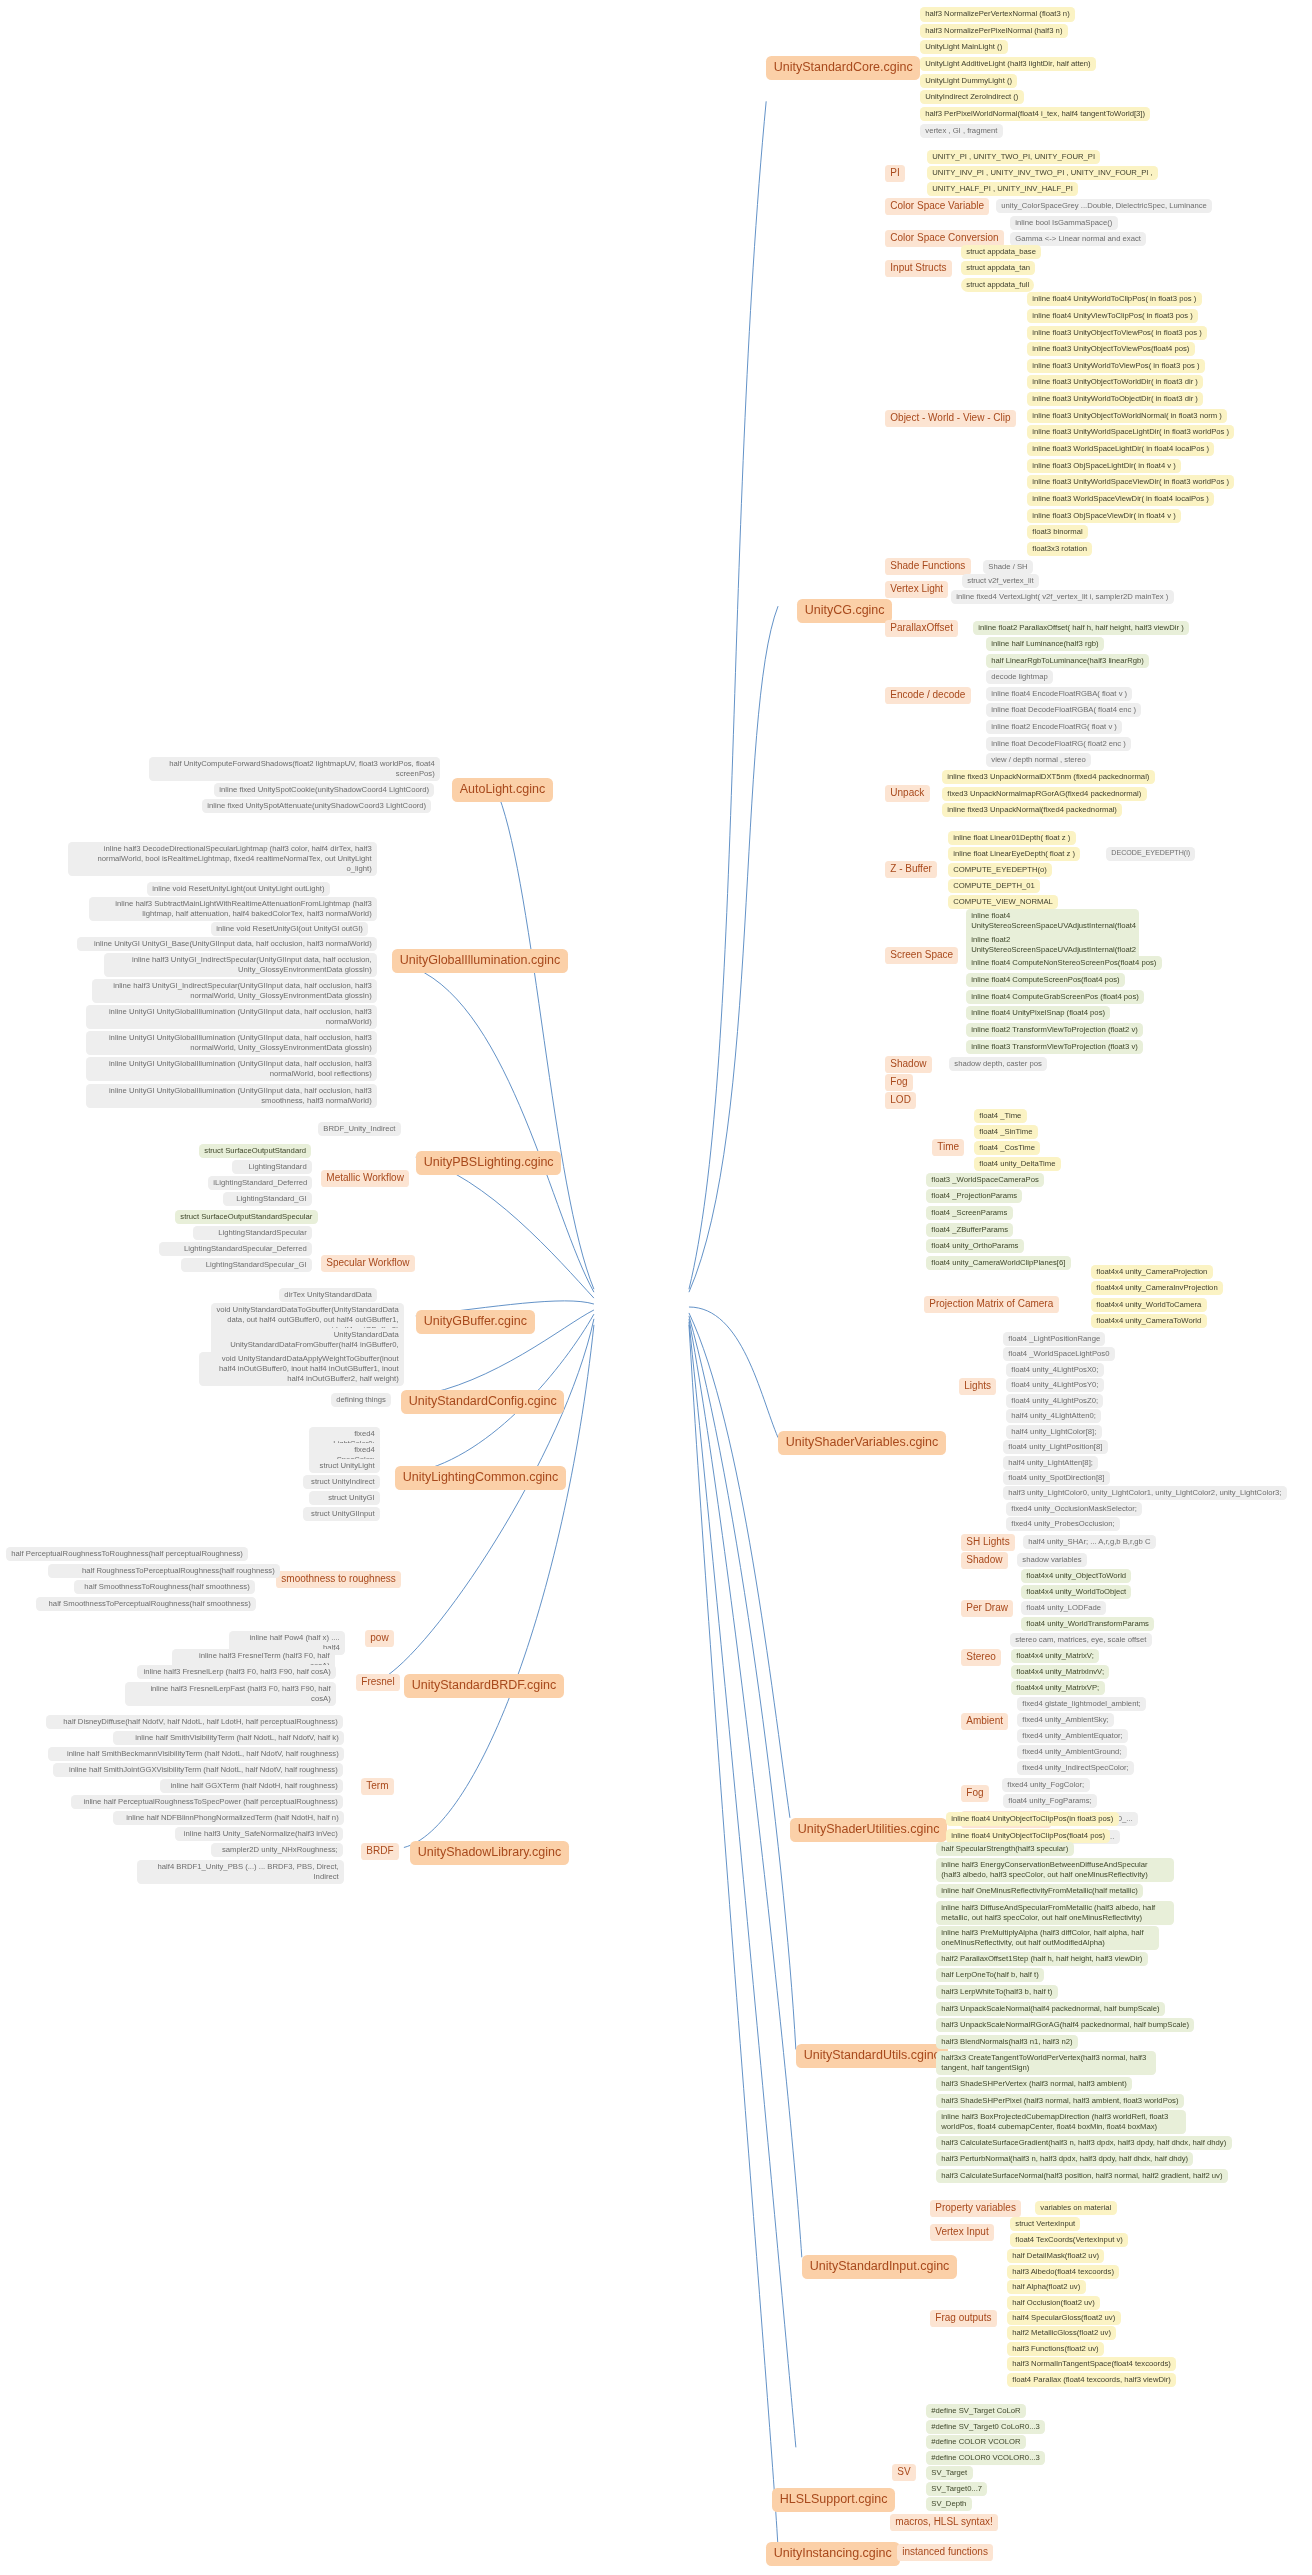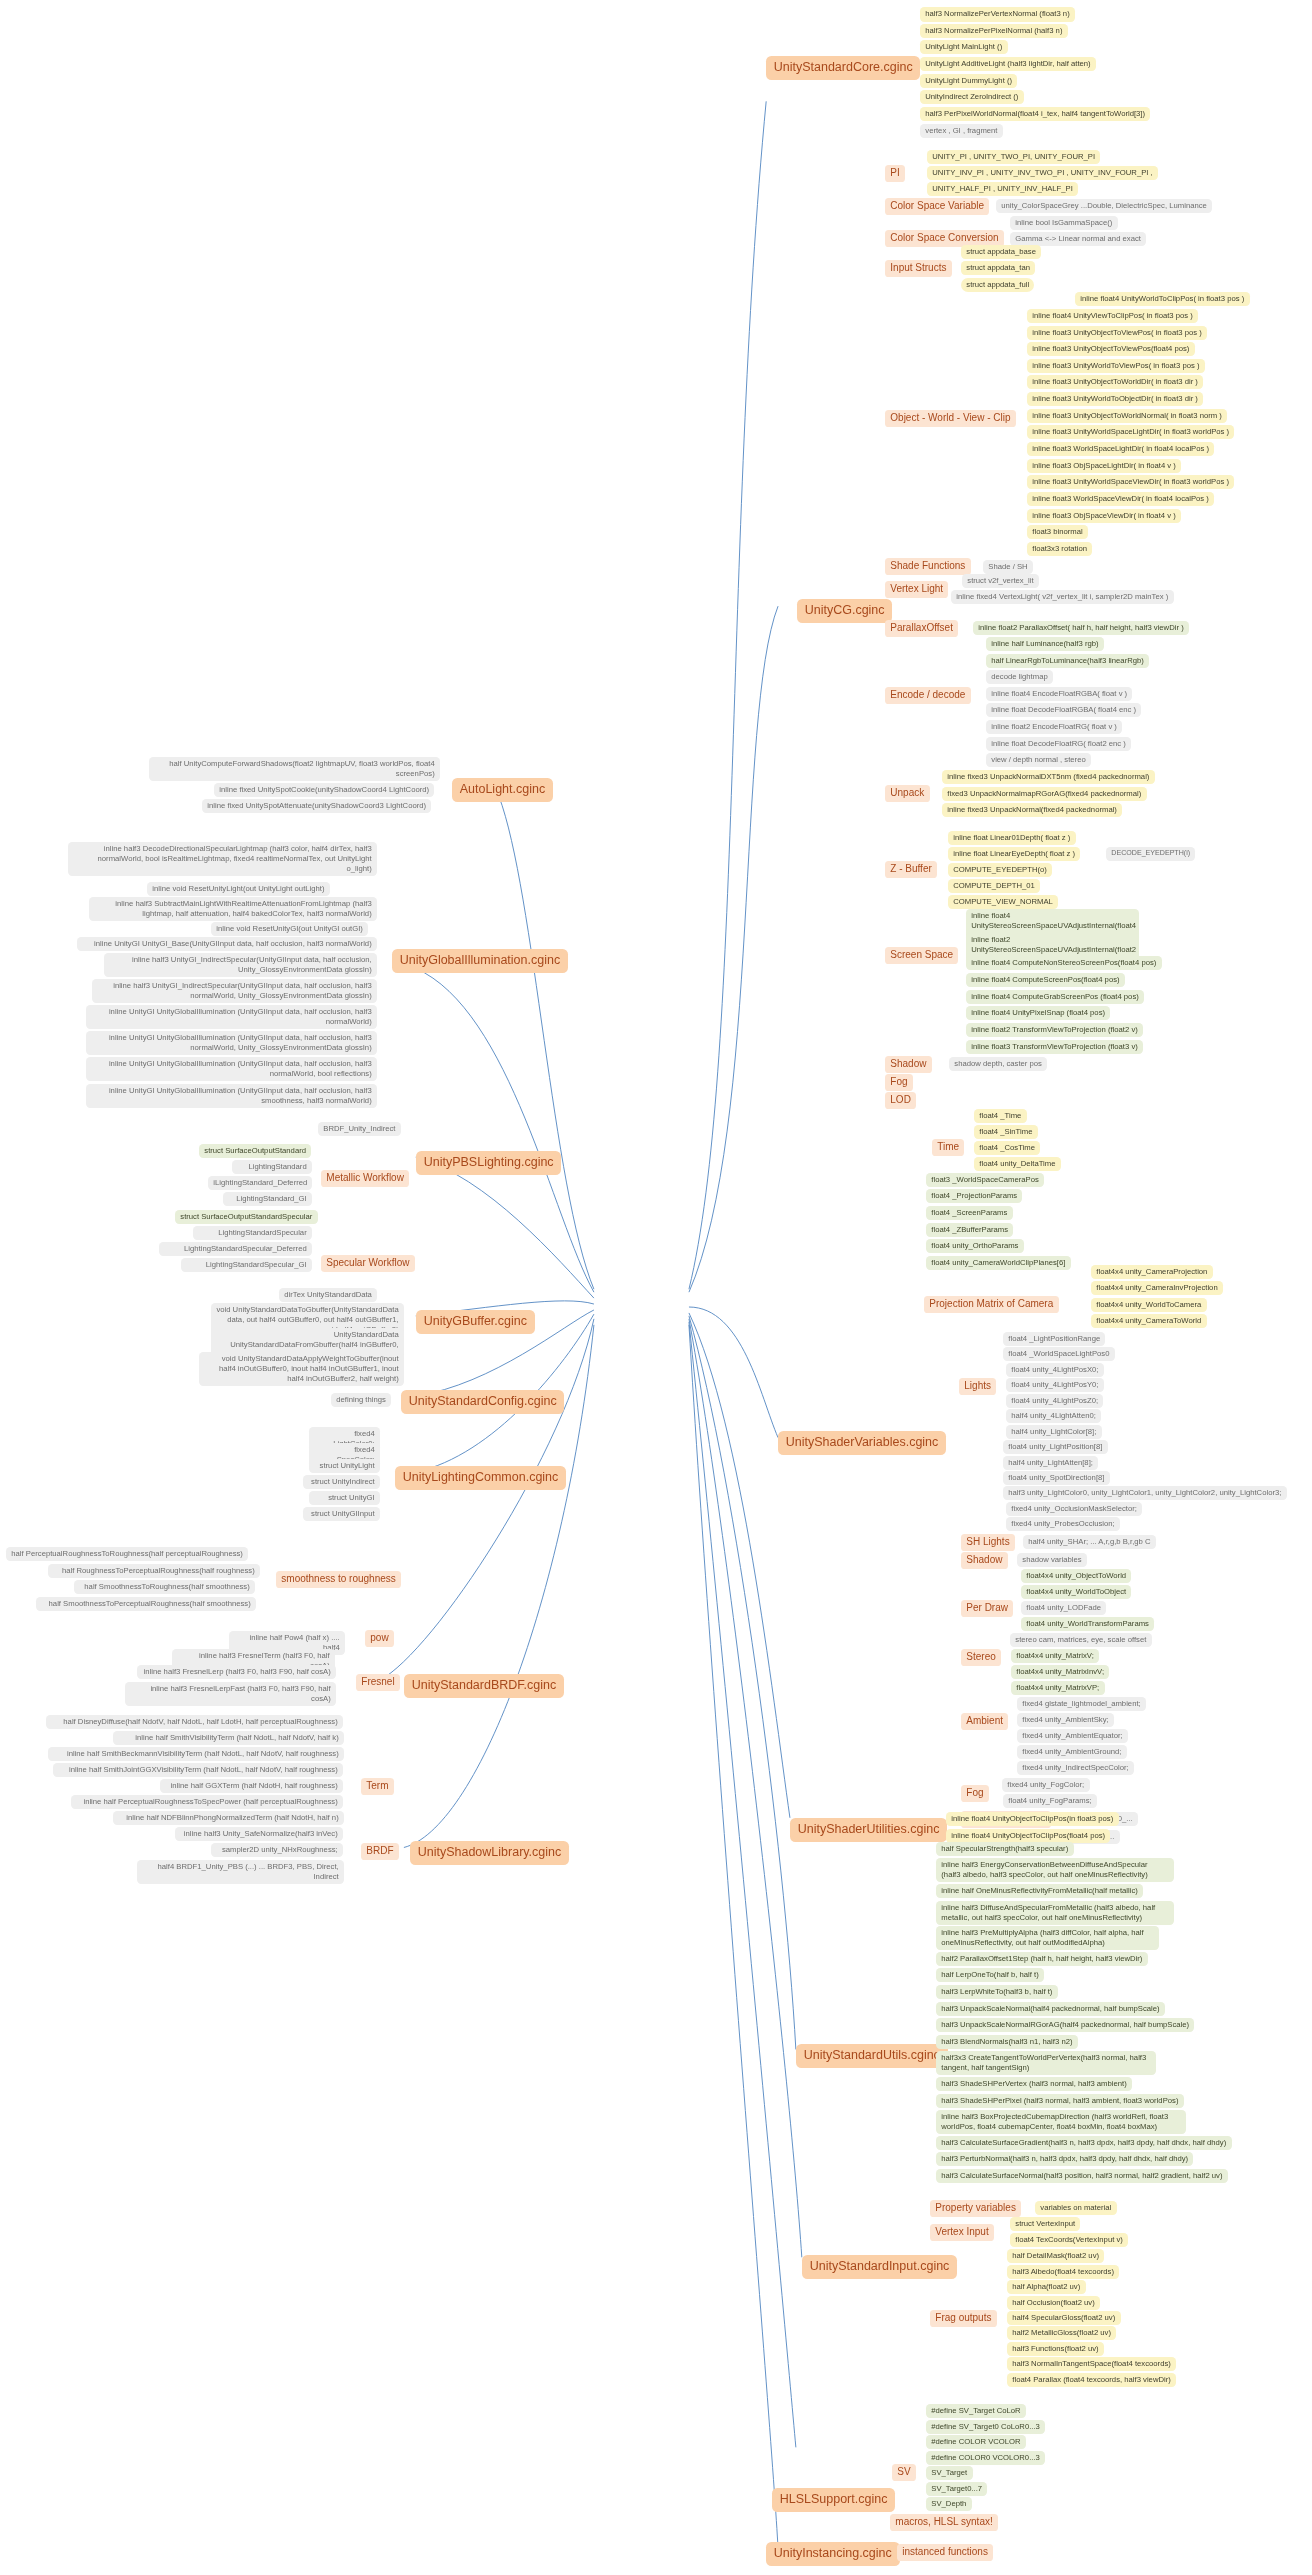--- a/index.html
+++ b/index.html
@@ -74,21 +74,21 @@
   <div class="node lvl2" style="left:885px;top:230px;">Color Space Conversion</div>
   <div class="node gry" style="left:1010px;top:216px;">inline bool IsGammaSpace()</div>
   <div class="node gry" style="left:1010px;top:232px;">Gamma &lt;-&gt; Linear normal and exact</div>
 
   <div class="node lvl2" style="left:885px;top:260px;">Input Structs</div>
   <div class="node yel" style="left:961px;top:245px;">struct appdata_base</div>
   <div class="node yel" style="left:961px;top:261px;">struct appdata_tan</div>
   <div class="node yel" style="left:961px;top:278px;border-radius:7px;">struct appdata_full</div>
 
   <div class="node lvl2" style="left:885px;top:410px;">Object - World - View - Clip</div>
-  <div class="node yel" style="left:1027px;top:292px;margin-left:48px;">inline float4 UnityWorldToClipPos( in float3 pos )</div>
+  <div class="node yel" style="left:1027px;top:292px;">inline float4 UnityWorldToClipPos( in float3 pos )</div>
   <div class="node yel" style="left:1027px;top:309px;">inline float4 UnityViewToClipPos( in float3 pos )</div>
   <div class="node yel" style="left:1027px;top:326px;">inline float3 UnityObjectToViewPos( in float3 pos )</div>
   <div class="node yel" style="left:1027px;top:342px;">inline float3 UnityObjectToViewPos(float4 pos)</div>
   <div class="node yel" style="left:1027px;top:359px;">inline float3 UnityWorldToViewPos( in float3 pos )</div>
   <div class="node yel" style="left:1027px;top:375px;">inline float3 UnityObjectToWorldDir( in float3 dir )</div>
   <div class="node yel" style="left:1027px;top:392px;">inline float3 UnityWorldToObjectDir( in float3 dir )</div>
   <div class="node yel" style="left:1027px;top:409px;">inline float3 UnityObjectToWorldNormal( in float3 norm )</div>
   <div class="node yel" style="left:1027px;top:425px;">inline float3 UnityWorldSpaceLightDir( in float3 worldPos )</div>
   <div class="node yel" style="left:1027px;top:442px;">inline float3 WorldSpaceLightDir( in float4 localPos )</div>
   <div class="node yel" style="left:1027px;top:459px;">inline float3 ObjSpaceLightDir( in float4 v )</div>
@@ -317,21 +317,21 @@
   <div class="node gry ta-r" style="left:309px;top:1443px;width:71px;">fixed4 _SpecColor;</div>
   <div class="node gry ta-r" style="left:309px;top:1459px;width:71px;">struct UnityLight</div>
   <div class="node gry ta-r" style="left:303px;top:1475px;width:77px;">struct UnityIndirect</div>
   <div class="node gry ta-r" style="left:309px;top:1491px;width:71px;">struct UnityGI</div>
   <div class="node gry ta-r" style="left:303px;top:1507px;width:77px;">struct UnityGIInput</div>
 
   <div class="node lvl1" style="left:404px;top:1674px;">UnityStandardBRDF.cginc</div>
 
   <div class="node lvl2" style="left:276px;top:1571px;">smoothness to roughness</div>
   <div class="node gry ta-r" style="left:6px;top:1547px;">half PerceptualRoughnessToRoughness(half perceptualRoughness)</div>
-  <div class="node gry ta-r" style="left:48px;top:1564px;width:212px;">half RoughnessToPerceptualRoughness(half roughness)</div>
+  <div class="node gry ta-r" style="left:48px;top:1564px;width:232px;">half RoughnessToPerceptualRoughness(half roughness)</div>
   <div class="node gry ta-r" style="left:74px;top:1580px;width:181px;">half SmoothnessToRoughness(half smoothness)</div>
   <div class="node gry ta-r" style="left:36px;top:1597px;width:220px;">half SmoothnessToPerceptualRoughness(half smoothness)</div>
 
   <div class="node lvl2" style="left:365px;top:1630px;">pow</div>
   <div class="node gry ta-r" style="left:229px;top:1631px;width:116px;">inline half Pow4 (half x) .... half4</div>
 
   <div class="node lvl2" style="left:356px;top:1674px;">Fresnel</div>
   <div class="node gry ta-r" style="left:172px;top:1649px;width:163px;">inline half3 FresnelTerm (half3 F0, half cosA)</div>
   <div class="node gry ta-r" style="left:137px;top:1665px;width:199px;">inline half3 FresnelLerp (half3 F0, half3 F90, half cosA)</div>
   <div class="node gry ta-r" style="left:125px;top:1682px;width:211px;">inline half3 FresnelLerpFast (half3 F0, half3 F90, half cosA)</div>

